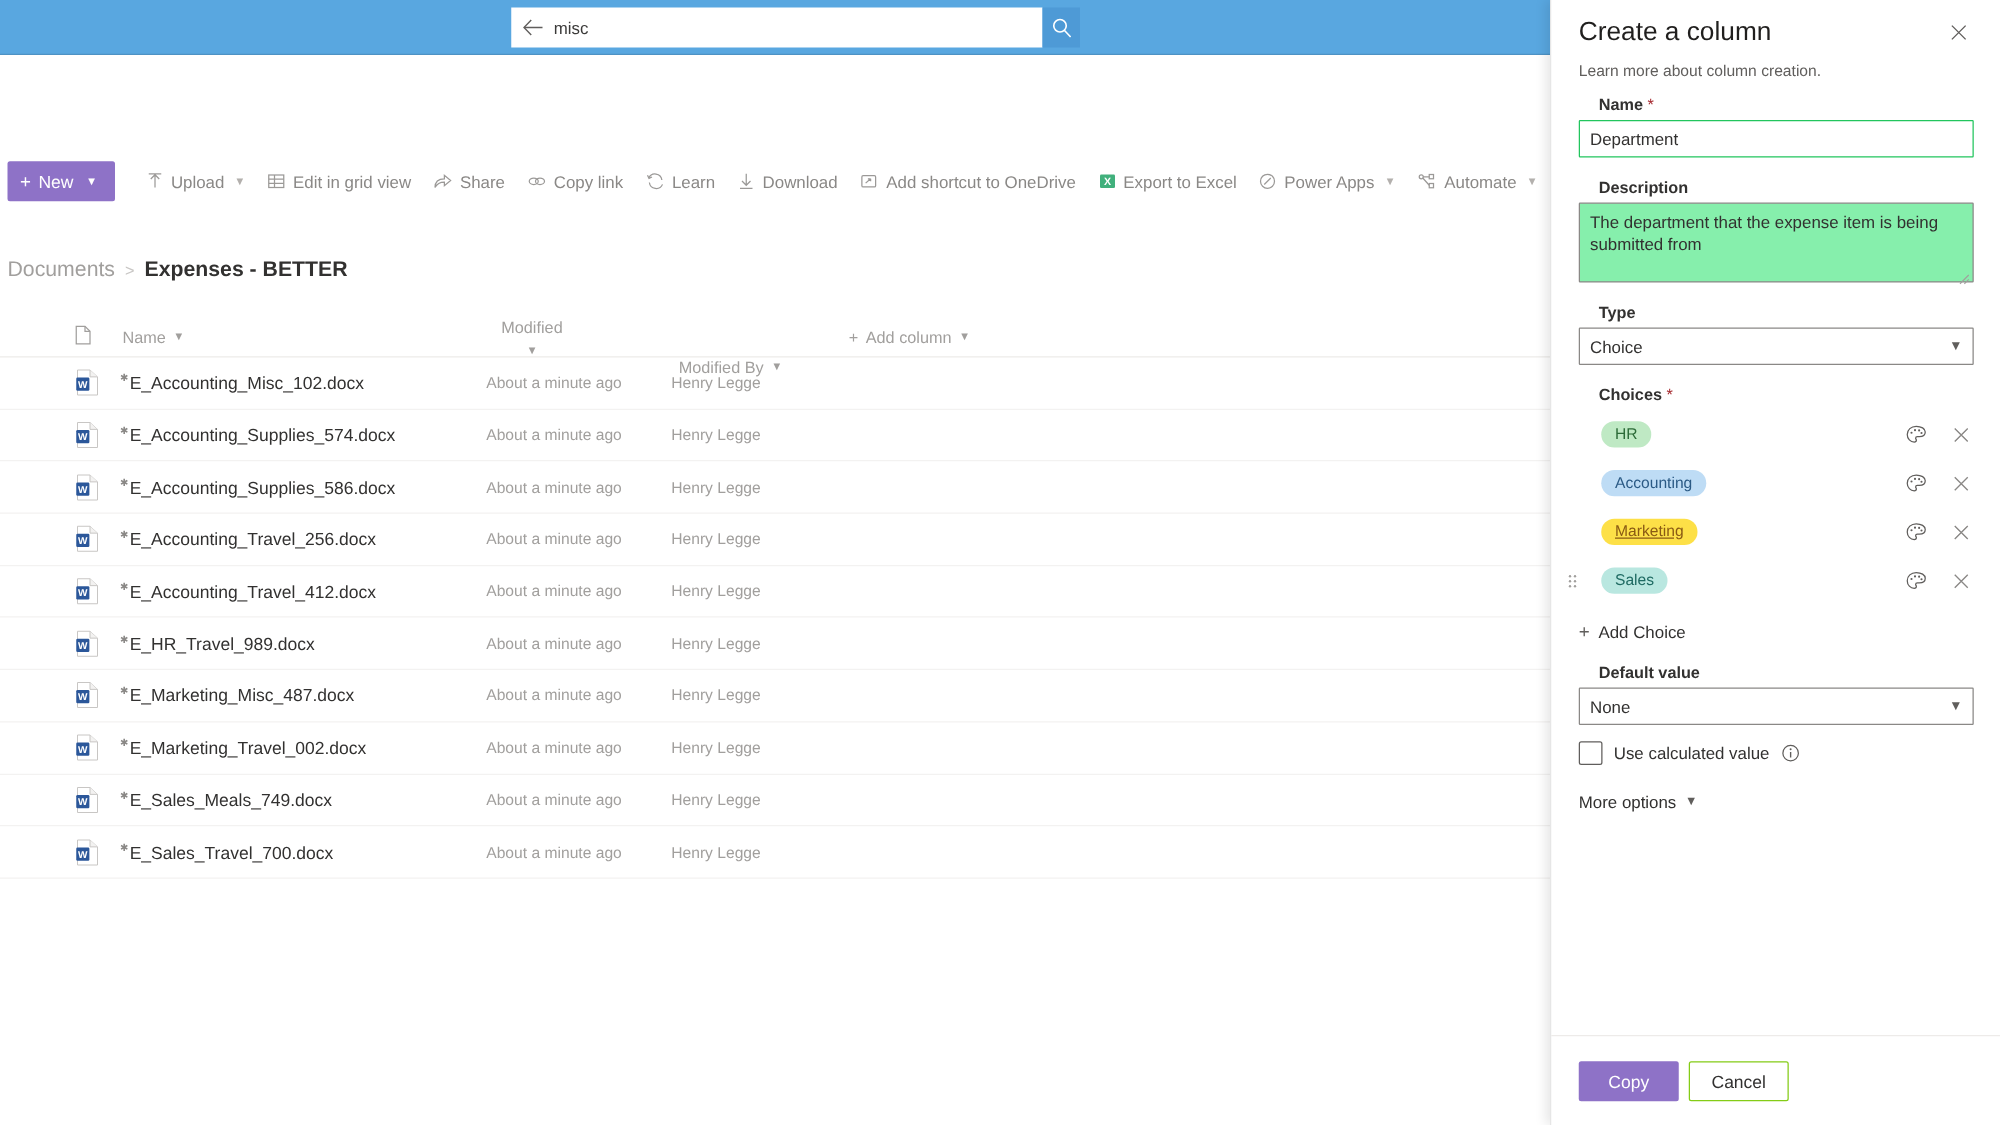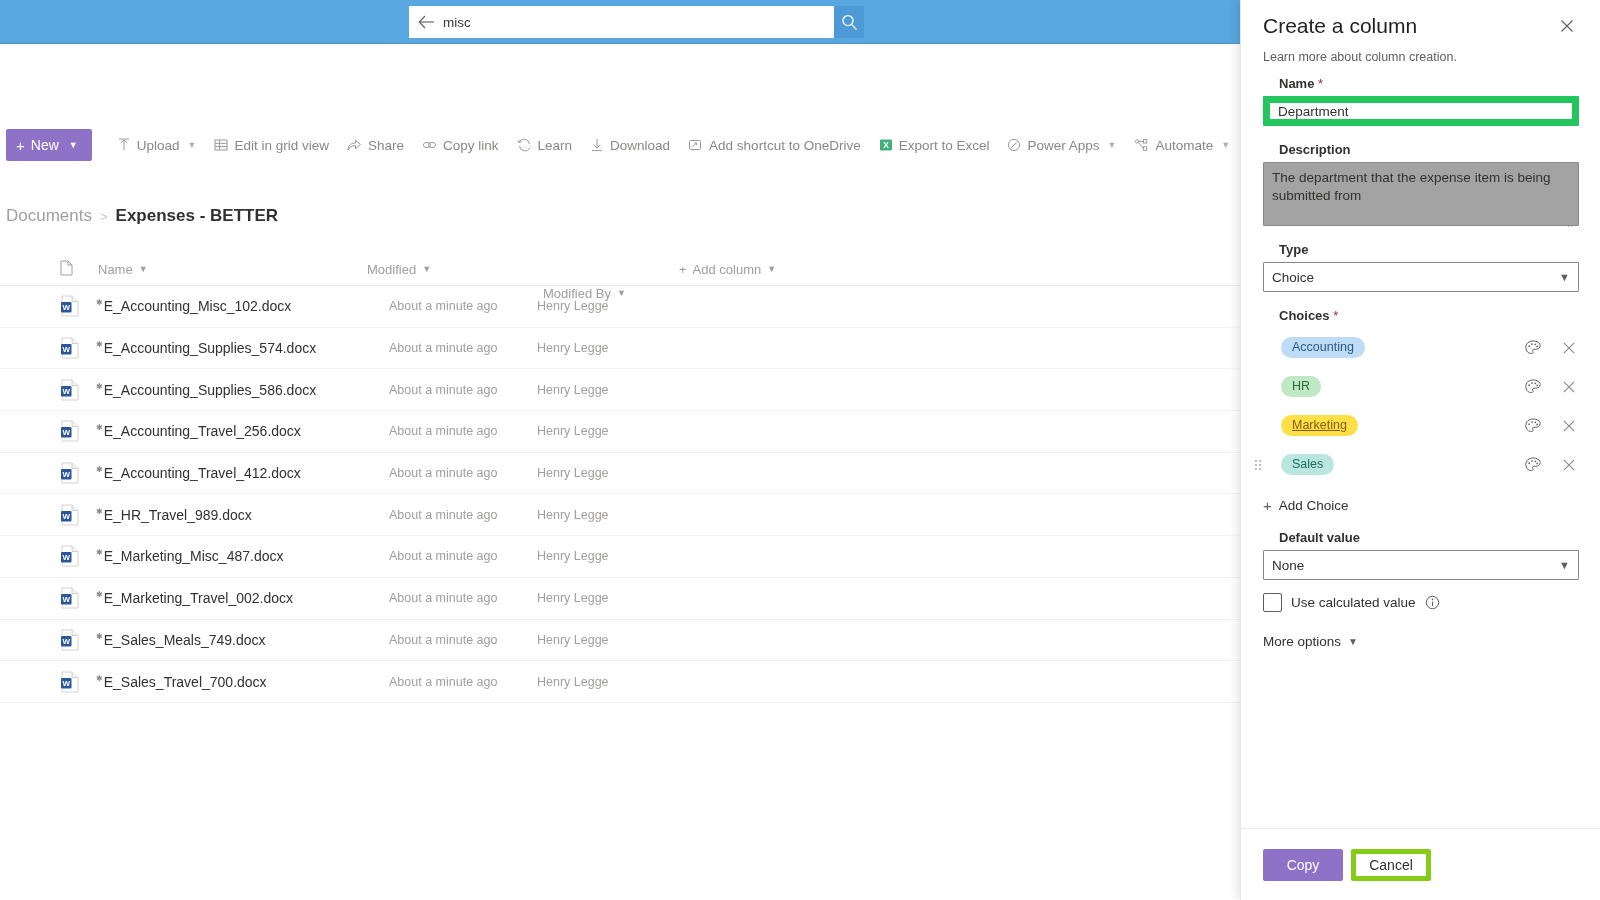--- a/index.html
+++ b/index.html
@@ -64,21 +64,21 @@
   .bc-current { color: #323130; font-weight: 600; cursor: pointer; }
 
   
   .list-header {
     position: absolute; left: 0; top: 253px; width: 1240px; height: 33px;
     border-bottom: 1px solid #edebe9; display: flex; align-items: center;
     font-size: 13px; color: #a19f9d;
   }
   .lh-doc { position: absolute; left: 60px; }
   .lh-name { position: absolute; left: 98px; display: flex; align-items: center; gap: 6px; cursor: pointer; }
-  .lh-mod  { position: absolute; left: 367px; display: flex; align-items: center; gap: 6px; cursor: pointer; }
+  .lh-mod  { position: absolute; left: 401px; display: flex; align-items: center; gap: 6px; cursor: pointer; flex-direction: column; }
   .lh-modby{ position: absolute; left: 543px; display: flex; align-items: center; gap: 6px; cursor: pointer; margin-top: 48px; }
   .lh-add  { position: absolute; left: 679px; display: flex; align-items: center; gap: 6px; cursor: pointer; }
   .hchev { font-size: 9px; color: #a19f9d; }
 
   
   .rows { position: absolute; left: 0; top: 286px; width: 1240px; }
   .row {
     position: relative; height: 41.7px; border-bottom: 1px solid #f3f2f1;
     display: flex; align-items: center; cursor: pointer;
   }
@@ -114,26 +114,26 @@
   }
   .panel-body { position: absolute; left: 0; top: 76px; width: 360px; }
   .fld { padding: 0 22px; margin-bottom: 2px; }
   .fld-label {
     font-size: 13px; color: #323130; font-weight: 600; margin-bottom: 5px;
     display: block;
     padding-left: 16px;
   }
   .req { color: #a4262c; font-weight: 400; }
   .txtinput {
-    width: 100%; height: 30px; border: 7px solid #22c55e; background: #fff;
+    width: 100%; height: 30px; border: 1px solid #22c55e; background: #fff;
     font-size: 13.5px; color: #323130; padding: 0 8px; border-radius: 1px;
     display: flex; align-items: center;
   }
   .txtarea {
-    width: 100%; height: 64px; border: 1px solid #8a8886; background: #a3a3a3;
+    width: 100%; height: 64px; border: 1px solid #8a8886; background: #86efac;
     font-size: 13.5px; color: #323130; padding: 6px 8px; border-radius: 1px;
     line-height: 1.32; position: relative;
   }
   .resize-grip {
     position: absolute; right: 2px; bottom: 1px; width: 9px; height: 9px;
     cursor: nwse-resize;
   }
   .selectbox {
     width: 100%; height: 30px; border: 1px solid #8a8886; background: #fff;
     font-size: 13.5px; color: #323130; padding: 0 8px; border-radius: 1px;
@@ -194,21 +194,21 @@
     border-top: 1px solid #edebe9; display: flex; align-items: center;
     padding-left: 22px; gap: 8px;
   }
   .btn-save {
     min-width: 80px; height: 32px; background: #8e72c7; color: #fff;
     font-size: 14px; display: flex; align-items: center; justify-content: center;
     border-radius: 2px; cursor: pointer;
   }
   .btn-cancel {
     min-width: 80px; height: 32px; background: #fff; color: #323130;
-    border: 5px solid #84cc16; font-size: 14px; display: flex;
+    border: 1px solid #84cc16; font-size: 14px; display: flex;
     align-items: center; justify-content: center; border-radius: 2px;
     cursor: pointer;
   }
   .spacer-h { height: 14px; }
 </style>
 </head>
 <body>
 
 <div id="root">
 
@@ -568,21 +568,21 @@
       <div class="fld">
         <span class="fld-label">
           <span>Choices</span>
           <span class="req">*</span>
         </span>
       </div>
       <div id="choices">
           <div class="choice-row">
             <span class="drag-handle"></span>
             <span class="choice-pill-wrap">
-              <span class="pill" style="background: rgb(190, 220, 245); color: rgb(43, 90, 133);">Accounting</span>
+              <span class="pill" style="background: rgb(191, 233, 196); color: rgb(44, 107, 56);">HR</span>
             </span>
             <span class="choice-actions">
               <span class="icon-btn">
                 <svg width="18" height="18" viewBox="0 0 18 18">
   <path d="M9 2 C4.8 2 1.8 4.8 1.8 8.6 C1.8 12.2 4.4 14.6 7.4 14.6 C8.6 14.6 9.1 13.9 9.1 13.2 C9.1 12.5 8.5 12.2 8.5 11.5 C8.5 10.8 9.1 10.3 9.9 10.3 H11.4 C14 10.3 16.2 9 16.2 6.6 C16.2 3.9 13 2 9 2 Z" fill="none" stroke="#605e5c" stroke-width="1"></path>
   <circle cx="5.2" cy="7.2" r="0.85" fill="#605e5c"></circle>
   <circle cx="8.0" cy="5.1" r="0.85" fill="#605e5c"></circle>
   <circle cx="11.3" cy="5.3" r="0.85" fill="#605e5c"></circle>
   <circle cx="13.2" cy="7.4" r="0.85" fill="#605e5c"></circle>
 </svg>
@@ -590,21 +590,21 @@
               <span class="icon-btn">
                 <svg width="14" height="14" viewBox="0 0 14 14">
                   <path d="M1.8 1.8 L12.2 12.2 M12.2 1.8 L1.8 12.2" stroke="#8a8886" stroke-width="1.1"></path>
                 </svg>
               </span>
             </span>
           </div>
           <div class="choice-row">
             <span class="drag-handle"></span>
             <span class="choice-pill-wrap">
-              <span class="pill" style="background: rgb(191, 233, 196); color: rgb(44, 107, 56);">HR</span>
+              <span class="pill" style="background: rgb(190, 220, 245); color: rgb(43, 90, 133);">Accounting</span>
             </span>
             <span class="choice-actions">
               <span class="icon-btn">
                 <svg width="18" height="18" viewBox="0 0 18 18">
   <path d="M9 2 C4.8 2 1.8 4.8 1.8 8.6 C1.8 12.2 4.4 14.6 7.4 14.6 C8.6 14.6 9.1 13.9 9.1 13.2 C9.1 12.5 8.5 12.2 8.5 11.5 C8.5 10.8 9.1 10.3 9.9 10.3 H11.4 C14 10.3 16.2 9 16.2 6.6 C16.2 3.9 13 2 9 2 Z" fill="none" stroke="#605e5c" stroke-width="1"></path>
   <circle cx="5.2" cy="7.2" r="0.85" fill="#605e5c"></circle>
   <circle cx="8.0" cy="5.1" r="0.85" fill="#605e5c"></circle>
   <circle cx="11.3" cy="5.3" r="0.85" fill="#605e5c"></circle>
   <circle cx="13.2" cy="7.4" r="0.85" fill="#605e5c"></circle>
 </svg>

